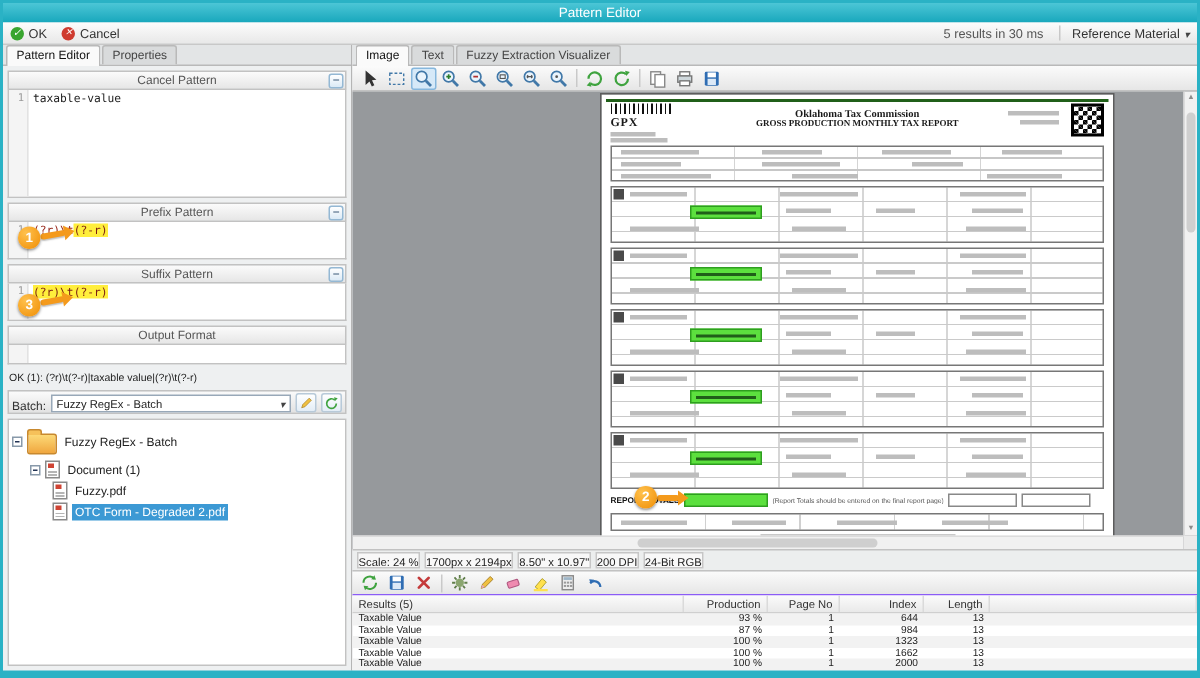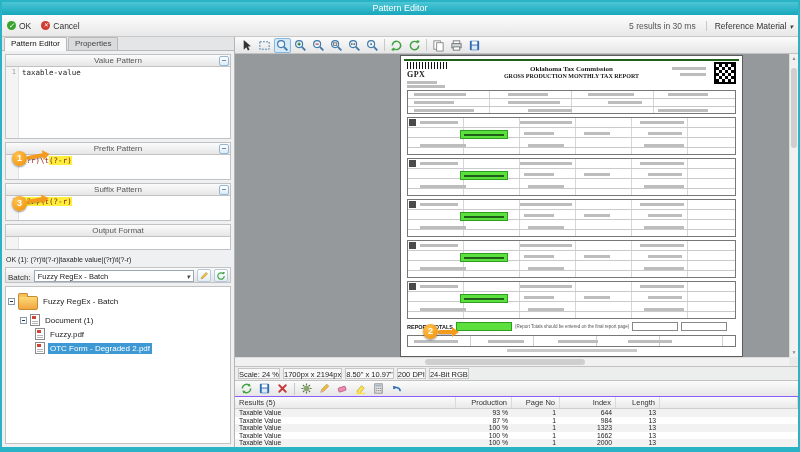--- a/index.html
+++ b/index.html
@@ -1,20 +1,20 @@
 <!DOCTYPE html>
 <html><head>
 <meta charset="utf-8">
 <style>
 *{margin:0;padding:0;box-sizing:border-box}
 html,body{width:800px;height:452px}
 body{position:relative;font-family:"Liberation Sans",sans-serif;background:#b9c2c8;overflow:hidden;font-size:8px;color:#222}
 .window{position:absolute;inset:0;border:2px solid #2ab2c5;background:#eef0f1;display:flex;flex-direction:column}
 .titlebar{height:13px;flex:none;background:linear-gradient(#4cc6d6,#18a7bc);color:#fff;font-size:9px;line-height:13px;text-align:center}
-.cmdbar{height:22px;flex:none;display:flex;align-items:center;gap:10px;padding:0 5px;background:linear-gradient(#fcfcfc,#e8e8e8);border-bottom:1px solid #c8c8c8;font-size:8.5px;color:#333}
+.cmdbar{height:15px;flex:none;display:flex;align-items:center;gap:10px;padding:0 5px;background:linear-gradient(#fcfcfc,#e8e8e8);border-bottom:1px solid #c8c8c8;font-size:8.5px;color:#333}
 .cmd-item{display:flex;align-items:center;gap:3px;cursor:default}
 .ic-ok,.ic-cancel{width:9px;height:9px;border-radius:50%;position:relative;flex:none}
 .ic-ok{background:#39a52f}.ic-cancel{background:#cf3b2f}
 .ic-ok::before{content:"✓";position:absolute;inset:0;color:#fff;font-size:7px;line-height:9px;text-align:center}
 .ic-cancel::before{content:"✕";position:absolute;inset:0;color:#fff;font-size:6px;line-height:9px;text-align:center}
 .spacer{flex:1}
 .ref{display:flex;align-items:center;gap:3px;border-left:1px solid #c8c8c8;padding-left:8px}
 .caret::before{content:"▾";font-size:7px;color:#444}
 .main{flex:1;display:flex;min-height:0}
 .bstrip{height:3px;flex:none;background:#2ab2c5}
@@ -133,21 +133,21 @@
   <div class="main">
 
     <div class="left">
       <div class="tabs">
         <span class="tab active">Pattern Editor</span>
         <span class="tab">Properties</span>
       </div>
       <div class="lp">
         <div class="sec h-val">
           <div class="sec-h">
-            <span>Value Pattern</span>
+            <span>Cancel Pattern</span>
             <i class="collapse"></i>
           </div>
           <div class="code">
             <span class="gutter">1</span>
             <span class="cline">taxable-value</span>
           </div>
         </div>
 
         <div class="sec h-pp">
           <div class="sec-h">
@@ -219,20 +219,25 @@
           </div>
           <div class="trow" style="padding-left:27px">
             <i class="docicon"></i>
             <span class="tlabel sel">OTC Form - Degraded 2.pdf</span>
           </div>
         </div>
       </div>
     </div>
 
     <div class="right">
+      <div class="tabs">
+        <span class="tab active">Image</span>
+        <span class="tab">Text</span>
+        <span class="tab">Fuzzy Extraction Visualizer</span>
+      </div>
 
       <div class="vtoolbar">
         <span class="tbtn">
             <svg width="13" height="13" viewBox="0 0 14 14">
               <path d="M4 1l0 10.5 2.8-2.6 1.7 3.6 1.8-.9-1.7-3.5 3.2-.3z" fill="#333"></path>
             </svg>
           </span>
         <span class="tbtn">
             <svg width="13" height="13" viewBox="0 0 14 14">
               <rect x="2" y="3" width="10" height="8" fill="none" stroke="#4178a8" stroke-width="1" stroke-dasharray="2 1.4"></rect>

